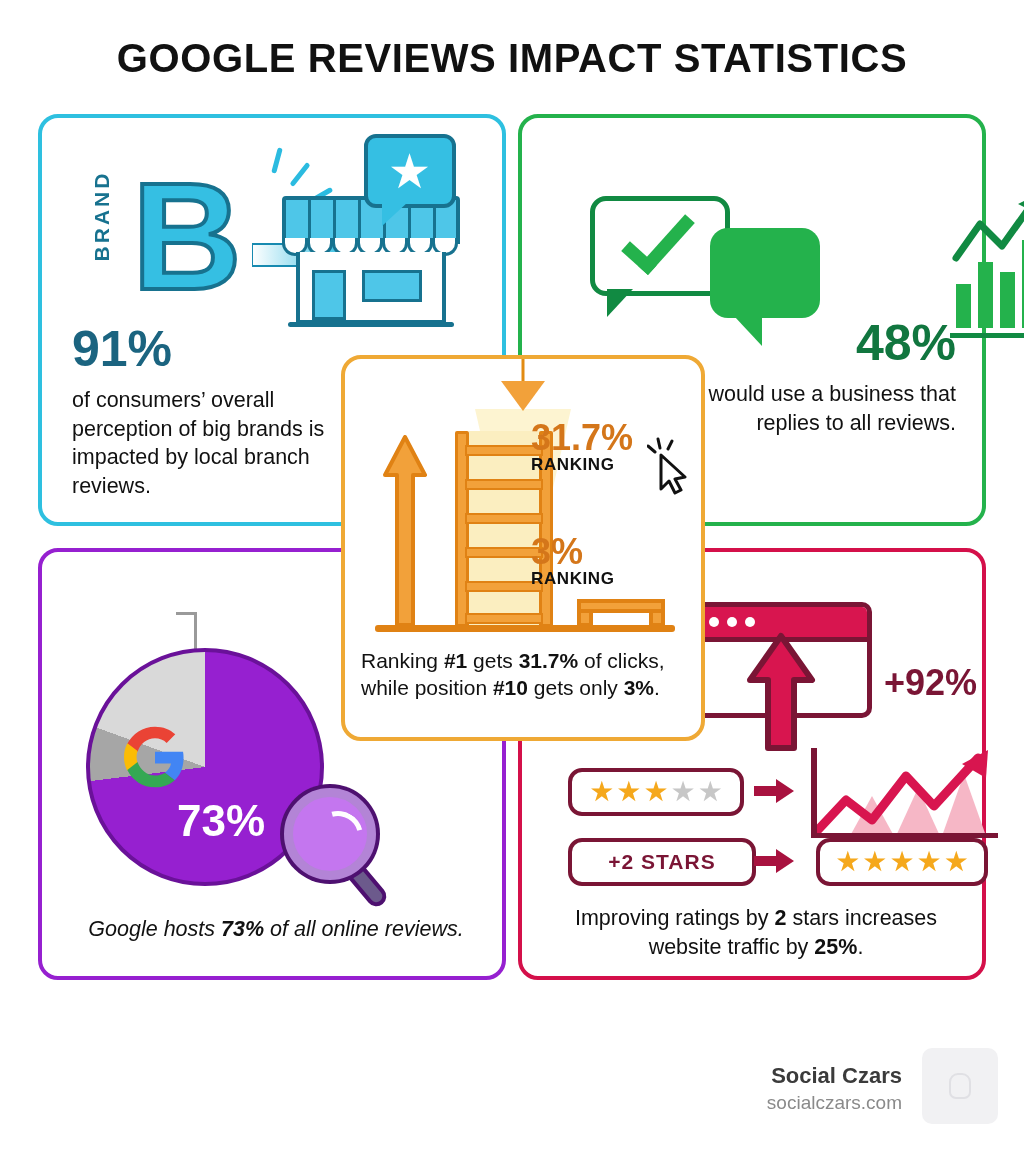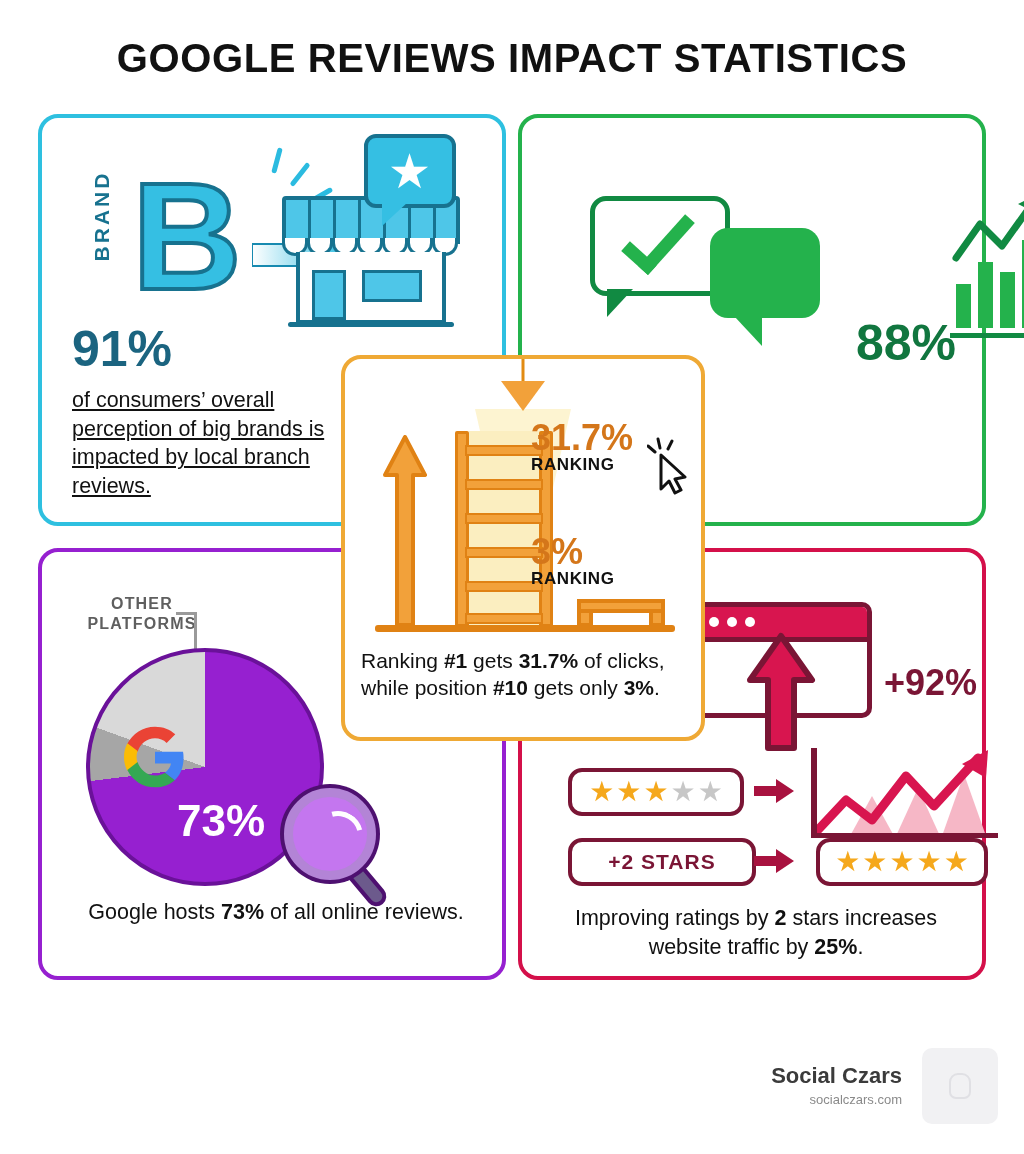--- a/index.html
+++ b/index.html
@@ -37,21 +37,21 @@
     transform:rotate(-90deg);transform-origin:center center;
     font-size:21px;font-weight:bold;letter-spacing:3px;color:#17728f;
   }
   .brand-b{
     position:absolute;left:68px;top:18px;font-size:152px;line-height:1;
     font-weight:bold;color:#35bfe3;-webkit-text-stroke:4px #17728f;
     font-family:"Liberation Sans",sans-serif;
   }
   .ray{position:absolute;background:#2bbbe0;border-radius:3px;height:5px;}
   #stat-91{position:absolute;left:30px;top:206px;font-size:50px;color:#1b6480;}
-  #txt-91{position:absolute;left:30px;top:268px;width:260px;text-decoration:underline;}
+  #txt-91{position:absolute;left:30px;top:268px;width:260px;}
 
   
   .store{position:absolute;left:218px;top:36px;width:178px;height:150px;}
   .store-awn{position:absolute;left:0;top:18px;width:178px;height:48px;border:4px solid #17728f;border-radius:4px 4px 0 0;background:#ffffff;box-sizing:border-box;overflow:hidden;}
   .store-awn i{position:absolute;top:0;width:25.4px;height:48px;background:#4ec6e8;border-right:3px solid #17728f;box-sizing:border-box;}
   .store-scallop{position:absolute;left:0;top:60px;width:178px;height:18px;}
   .store-scallop i{position:absolute;top:0;width:26px;height:18px;border:3px solid #17728f;border-top:none;border-radius:0 0 14px 14px;background:#fff;box-sizing:border-box;}
   .store-body{position:absolute;left:14px;top:74px;width:150px;height:72px;border:4px solid #17728f;border-top:none;box-sizing:border-box;background:#fff;}
   .store-door{position:absolute;left:12px;top:18px;width:34px;height:50px;background:#4ec6e8;border:3px solid #17728f;box-sizing:border-box;}
   .store-win{position:absolute;left:62px;top:18px;width:60px;height:32px;background:#4ec6e8;border:3px solid #17728f;box-sizing:border-box;}
@@ -86,21 +86,21 @@
   .pie-wrap{position:absolute;left:44px;top:96px;width:238px;height:238px;}
   .pie{position:absolute;inset:0;border-radius:50%;
        background:conic-gradient(#9620d0 0deg 263deg,#a6a6a6 263deg 290deg,#d9d9d9 290deg 360deg);
        border:4px solid #6a1199;box-sizing:border-box;}
   .pie-g{position:absolute;left:38px;top:78px;width:62px;height:62px;}
   .pie-pct{position:absolute;left:60px;top:148px;width:150px;text-align:center;font-size:44px;font-weight:bold;color:#ffffff;}
   .mag{position:absolute;left:198px;top:140px;width:112px;height:112px;}
   .mag-ring{position:absolute;left:0;top:0;width:92px;height:92px;border-radius:50%;background:#c476ef;border:9px solid #b384d6;box-sizing:border-box;box-shadow:0 0 0 4px #4e1070;}
   .mag-gloss{position:absolute;left:20px;top:14px;width:40px;height:40px;border-radius:50%;border:5px solid #ffffff;border-color:#ffffff transparent transparent transparent;transform:rotate(30deg);}
   .mag-handle{position:absolute;left:72px;top:70px;width:20px;height:52px;background:#6c5a8c;border:4px solid #4e1070;border-radius:10px;transform:rotate(-40deg);box-sizing:border-box;}
-  #txt-73{position:absolute;left:24px;top:346px;width:420px;text-align:center;}
+  #txt-73{position:absolute;left:24px;top:363px;width:420px;text-align:center;font-style:italic;}
 
   
   .browser{position:absolute;left:170px;top:50px;width:180px;height:116px;border:5px solid #7a1535;border-radius:10px;background:#fff;box-sizing:border-box;}
   .browser-bar{position:absolute;left:0;top:0;width:100%;height:30px;background:#d8154f;border-bottom:5px solid #7a1535;border-radius:5px 5px 0 0;}
   .browser-dot{position:absolute;top:10px;width:10px;height:10px;border-radius:50%;background:#ffffff;}
   .up-arrow{position:absolute;left:224px;top:80px;width:70px;height:120px;}
   .pct25{position:absolute;left:362px;top:110px;font-size:36px;font-weight:bold;color:#7a1535;}
   .pill{position:absolute;border:4px solid #7a1535;border-radius:14px;background:#fff;box-sizing:border-box;}
   #pill-stars-3{left:46px;top:216px;width:176px;height:48px;}
   #pill-2stars{left:46px;top:286px;width:188px;height:48px;}
@@ -129,21 +129,21 @@
   .ground{position:absolute;left:30px;top:266px;width:300px;height:7px;background:#e08214;border-radius:3px;}
   .r317{position:absolute;left:186px;top:58px;font-size:36px;font-weight:bold;color:#d4761a;}
   .r317lab{position:absolute;left:186px;top:96px;font-size:17px;font-weight:bold;letter-spacing:.6px;color:#111;}
   .r3{position:absolute;left:186px;top:172px;font-size:36px;font-weight:bold;color:#d4761a;}
   .r3lab{position:absolute;left:186px;top:210px;font-size:17px;font-weight:bold;letter-spacing:.6px;color:#111;}
   .cursor{position:absolute;left:302px;top:78px;width:46px;height:58px;}
   #txt-rank{position:absolute;left:16px;top:288px;width:330px;font-size:21px;line-height:1.3;color:#111;}
 
   
   .f-name{position:absolute;right:122px;top:1063px;font-size:22px;font-weight:bold;color:#3b3b3b;}
-  .f-url{position:absolute;right:122px;top:1092px;font-size:13px;color:#8a8a8a;}
+  .f-url{position:absolute;right:122px;top:1092px;font-size:19px;color:#8a8a8a;}
   .f-logo{position:absolute;right:26px;top:1048px;width:76px;height:76px;background:#f1f1f3;border-radius:10px;}
   .f-logo:after{content:"";position:absolute;left:50%;top:50%;width:18px;height:22px;transform:translate(-50%,-50%);border:2px solid #e0e0e4;border-radius:9px 9px 7px 7px;}
 </style>
 </head>
 <body>
 
 <div id="stage">
 
   <div class="title">GOOGLE REVIEWS IMPACT STATISTICS</div>
 
@@ -220,25 +220,25 @@
           <i style="left:70px;height:88px;"></i>
         </div>
         <svg class="garrow" viewBox="0 0 100 86">
             <polyline points="6,70 30,36 52,58 82,16" fill="none" stroke="#118a42" stroke-width="7" stroke-linecap="round" stroke-linejoin="round"></polyline>
             <polygon points="92,4 96,30 68,16" fill="#118a42"></polygon>
           </svg>
         <div class="gbase"></div>
       </div>
     </div>
 
-    <div class="big-num" id="stat-88">88%</div>
+    <div class="big-num" id="stat-88">48%</div>
+    <div class="body-txt" id="txt-88">would use a business that replies to all reviews.</div>
   </div>
 
   <div class="card" id="card-pie">
-    <div class="pie-label">OTHER PLATFORMS</div>
     <div class="pie-bracket"></div>
 
     <div class="pie-wrap">
       <div class="pie"></div>
       <svg class="pie-g" viewBox="0 0 48 48">
         <path fill="#EA4335" d="M24 9.5c3.5 0 6.6 1.2 9 3.6l6.7-6.7C35.6 2.6 30.2.5 24 .5 14.6.5 6.5 5.9 2.6 13.8l7.9 6.1C12.4 14 17.7 9.5 24 9.5z"></path>
         <path fill="#4285F4" d="M46.1 24.6c0-1.6-.1-3.2-.4-4.6H24v9.1h12.4c-.5 2.9-2.2 5.3-4.7 7l7.6 5.9c4.4-4.1 6.8-10.1 6.8-17.4z"></path>
         <path fill="#FBBC05" d="M10.5 28.6c-.5-1.5-.8-3-.8-4.6s.3-3.2.8-4.6l-7.9-6.1C.9 16.5 0 20.1 0 24s.9 7.5 2.6 10.7l7.9-6.1z"></path>
         <path fill="#34A853" d="M24 47.5c6.2 0 11.5-2 15.3-5.5l-7.6-5.9c-2.1 1.4-4.8 2.2-7.7 2.2-6.3 0-11.6-4.5-13.5-10.4l-7.9 6.1C6.5 42.1 14.6 47.5 24 47.5z"></path>
       </svg>

